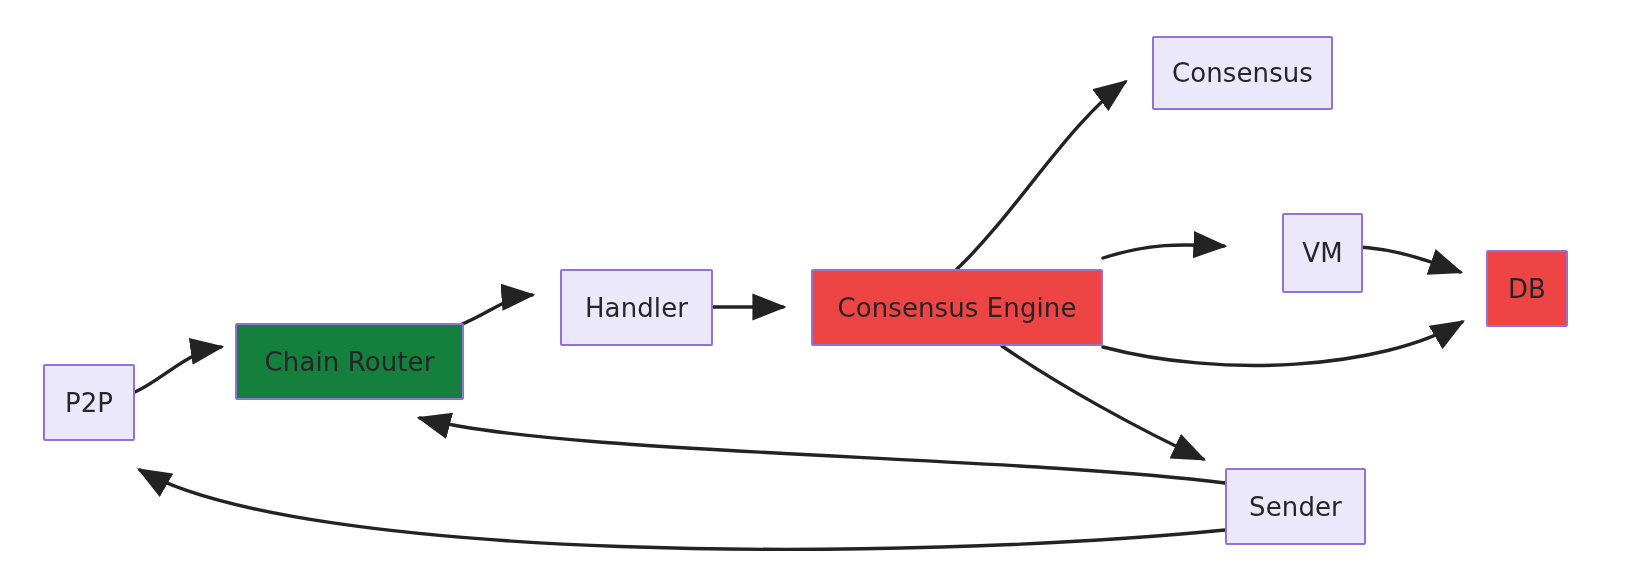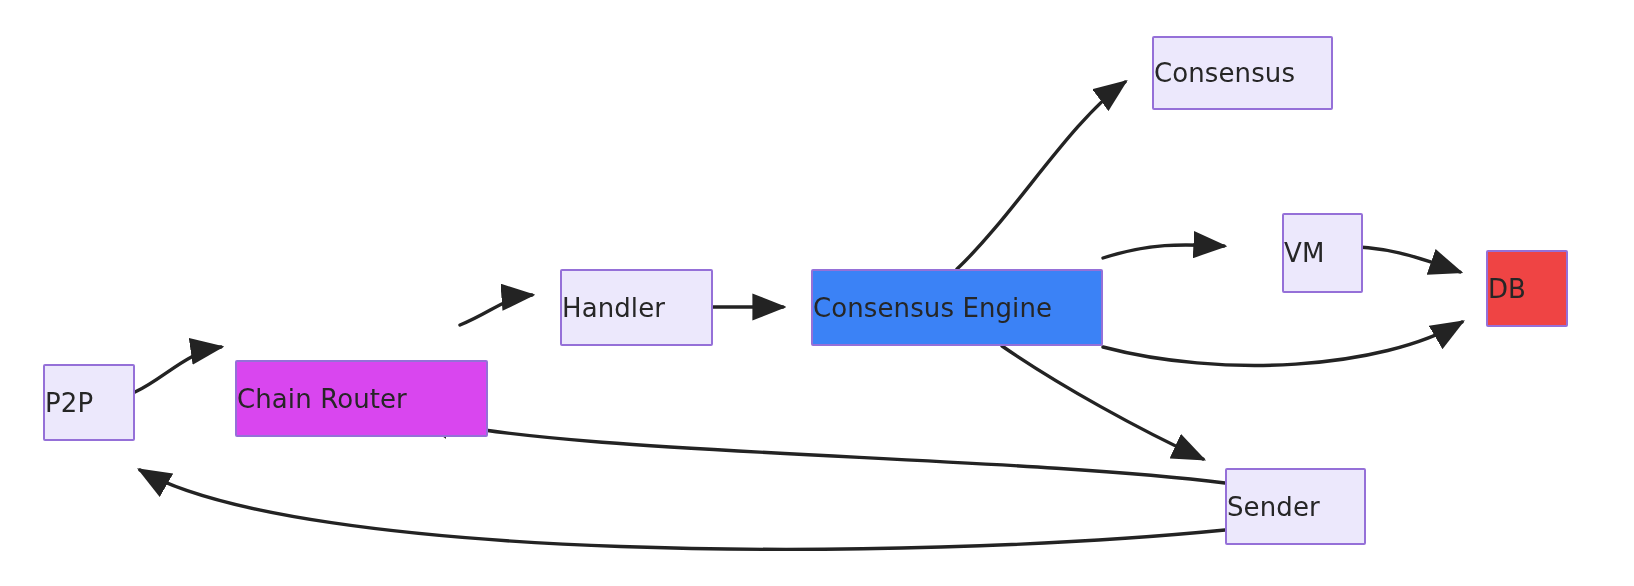--- a/index.html
+++ b/index.html
@@ -25,21 +25,21 @@
     height: 586px;
   }
   .node {
     position: absolute;
     box-sizing: border-box;
     background: #ece8fc;
     border: 2px solid #d946ef;
     border-radius: 2px;
     display: flex;
     align-items: center;
-    justify-content: flex-start;
+    justify-content: center;
     color: #262626;
     font-size: 26px;
     line-height: 1;
     letter-spacing: 0.1px;
     white-space: nowrap;
     z-index: 2;
   }
   .node-label {
     pointer-events: none;
   }
@@ -65,27 +65,27 @@
         <path d="M 1103,347 C 1220,378 1380,370 1462,322" marker-end="url(#arrowhead)"></path>
         <path d="M 1002,346 C 1060,386 1140,430 1203,459" marker-end="url(#arrowhead)"></path>
         <path d="M 1225,483 C 1000,455 560,455 420,418" marker-end="url(#arrowhead)"></path>
         <path d="M 1225,530 C 900,562 300,562 140,470" marker-end="url(#arrowhead)"></path>
       </g>
   </svg>
 
   <div class="node" style="left: 43px; top: 364px; width: 92px; height: 77px; background: rgb(236, 232, 252); border-color: rgb(149, 112, 216); color: rgb(38, 38, 38);">
     <span class="node-label">P2P</span>
   </div>
-  <div class="node" style="left: 235px; top: 323px; width: 253px; height: 77px; background: #d946ef; border-color: rgb(149, 112, 216); color: rgb(38, 38, 38); margin-top: 37px;">
+  <div class="node" style="left: 235px; top: 323px; width: 229px; height: 77px; background: #15803d; border-color: rgb(149, 112, 216); color: rgb(38, 38, 38);">
     <span class="node-label">Chain Router</span>
   </div>
   <div class="node" style="left: 560px; top: 269px; width: 153px; height: 77px; background: rgb(236, 232, 252); border-color: rgb(149, 112, 216); color: rgb(38, 38, 38);">
     <span class="node-label">Handler</span>
   </div>
-  <div class="node" style="left: 811px; top: 269px; width: 292px; height: 77px; background: #3b82f6; border-color: rgb(149, 112, 216); color: rgb(38, 38, 38);">
+  <div class="node" style="left: 811px; top: 269px; width: 292px; height: 77px; background: #ef4444; border-color: rgb(149, 112, 216); color: rgb(38, 38, 38);">
     <span class="node-label">Consensus Engine</span>
   </div>
   <div class="node" style="left: 1152px; top: 36px; width: 181px; height: 74px; background: rgb(236, 232, 252); border-color: rgb(149, 112, 216); color: rgb(38, 38, 38);">
     <span class="node-label">Consensus</span>
   </div>
   <div class="node" style="left: 1254px; top: 213px; width: 81px; height: 80px; background: rgb(236, 232, 252); border-color: rgb(149, 112, 216); color: rgb(38, 38, 38); margin-left: 28px;">
     <span class="node-label">VM</span>
   </div>
   <div class="node" style="left: 1486px; top: 250px; width: 82px; height: 77px; background: #ef4444; border-color: rgb(149, 112, 216); color: rgb(38, 38, 38);">
     <span class="node-label">DB</span>

